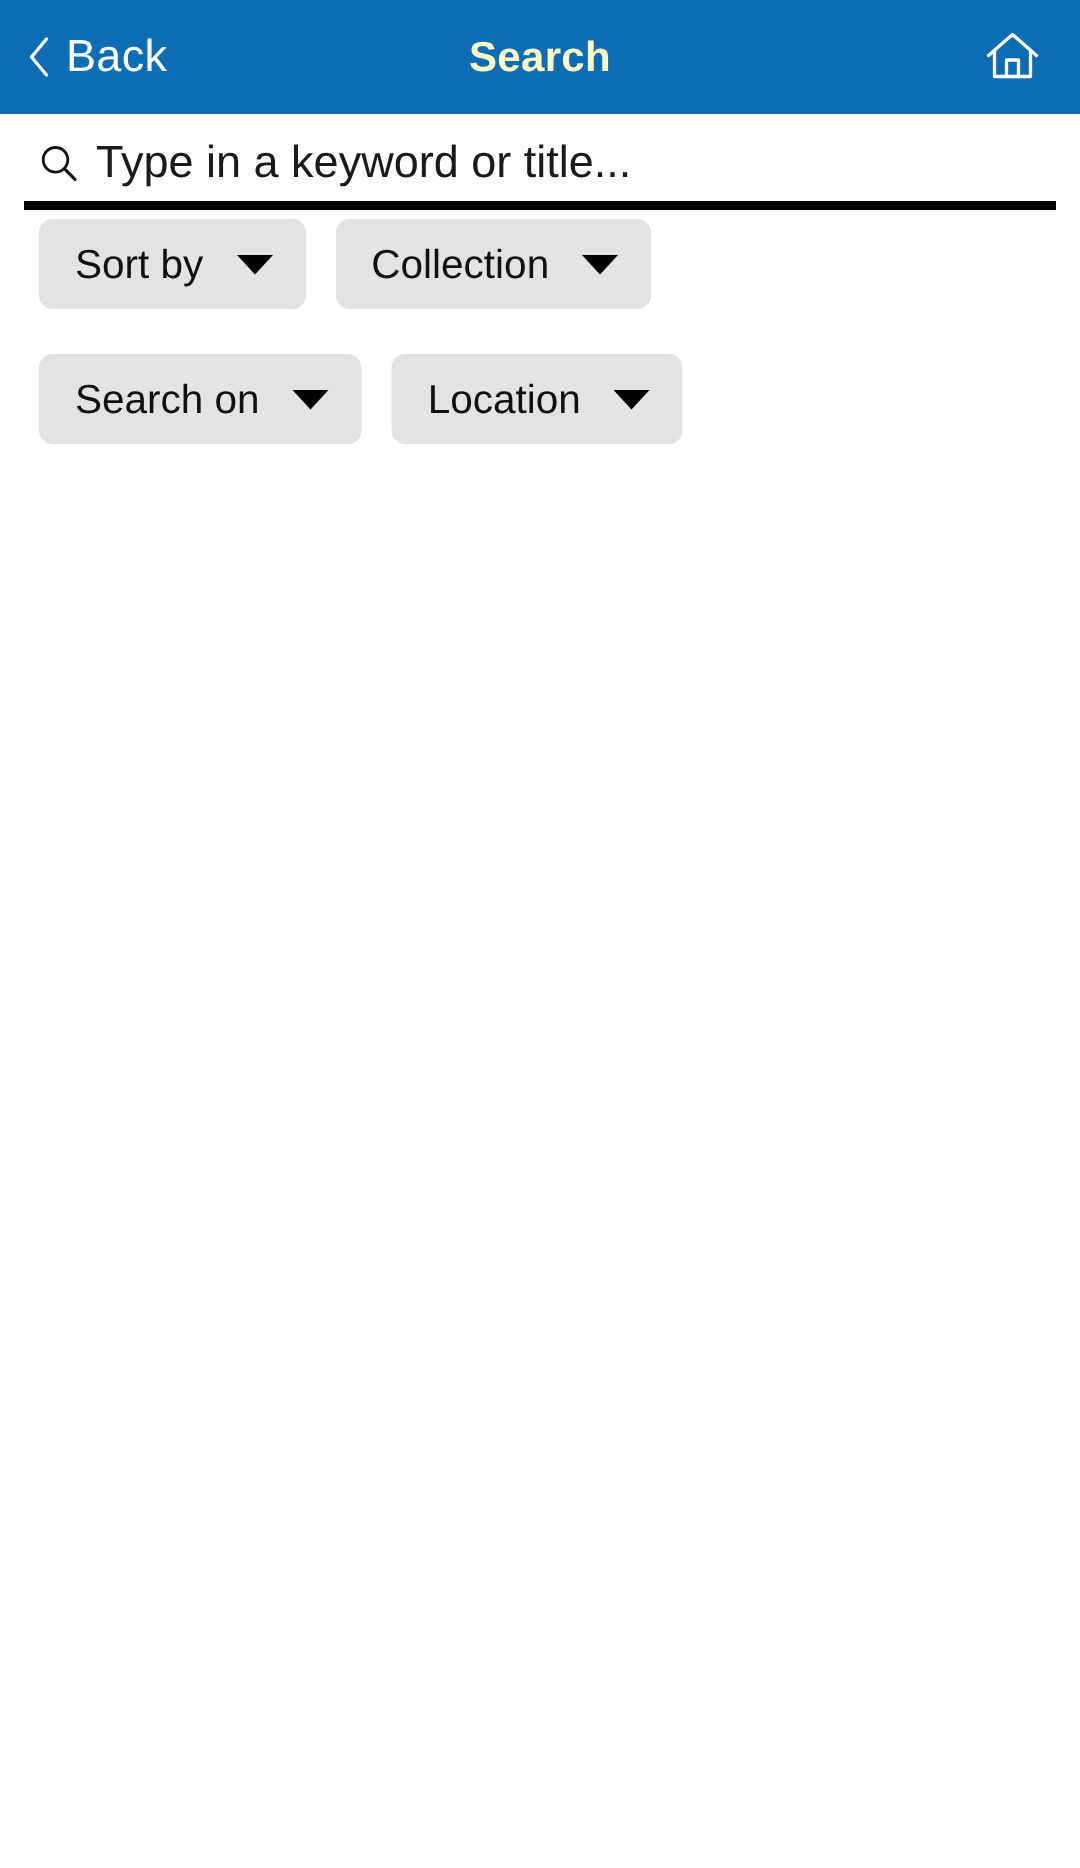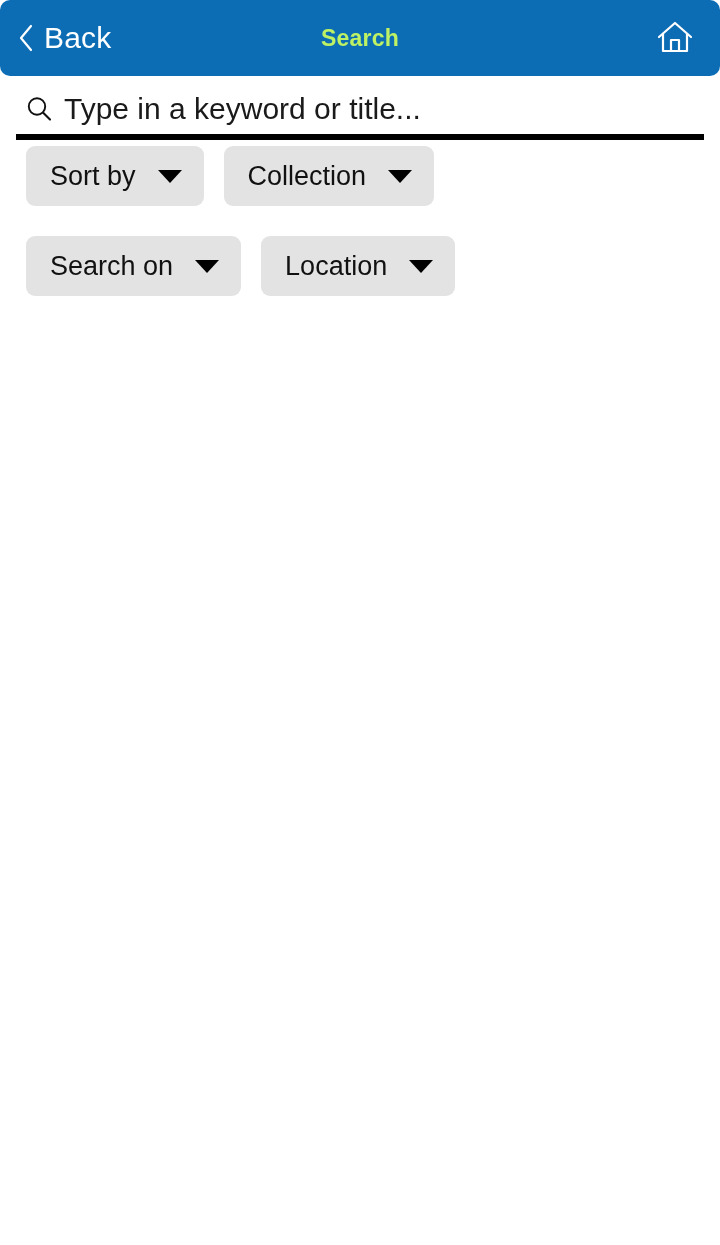--- a/index.html
+++ b/index.html
@@ -17,21 +17,20 @@
 
   
   .header {
     position: absolute;
     top: 0;
     left: 0;
     width: 720px;
     height: 76px;
     background: #0c6db5;
     box-sizing: border-box;
-    border-radius: 10px;
   }
   .back-button {
     position: absolute;
     left: 10px;
     top: 0;
     height: 76px;
     display: flex;
     align-items: center;
     gap: 10px;
     padding: 0 8px;
@@ -52,22 +51,22 @@
   }
   .page-title {
     position: absolute;
     left: 0;
     top: 0;
     width: 720px;
     height: 76px;
     display: flex;
     align-items: center;
     justify-content: center;
-    color: #bef264;
-    font-size: 23px;
+    color: #fef9c3;
+    font-size: 28px;
     font-weight: bold;
     letter-spacing: 0.2px;
     pointer-events: none;
   }
   .home-button {
     position: absolute;
     right: 18px;
     top: 0;
     height: 76px;
     width: 54px;

